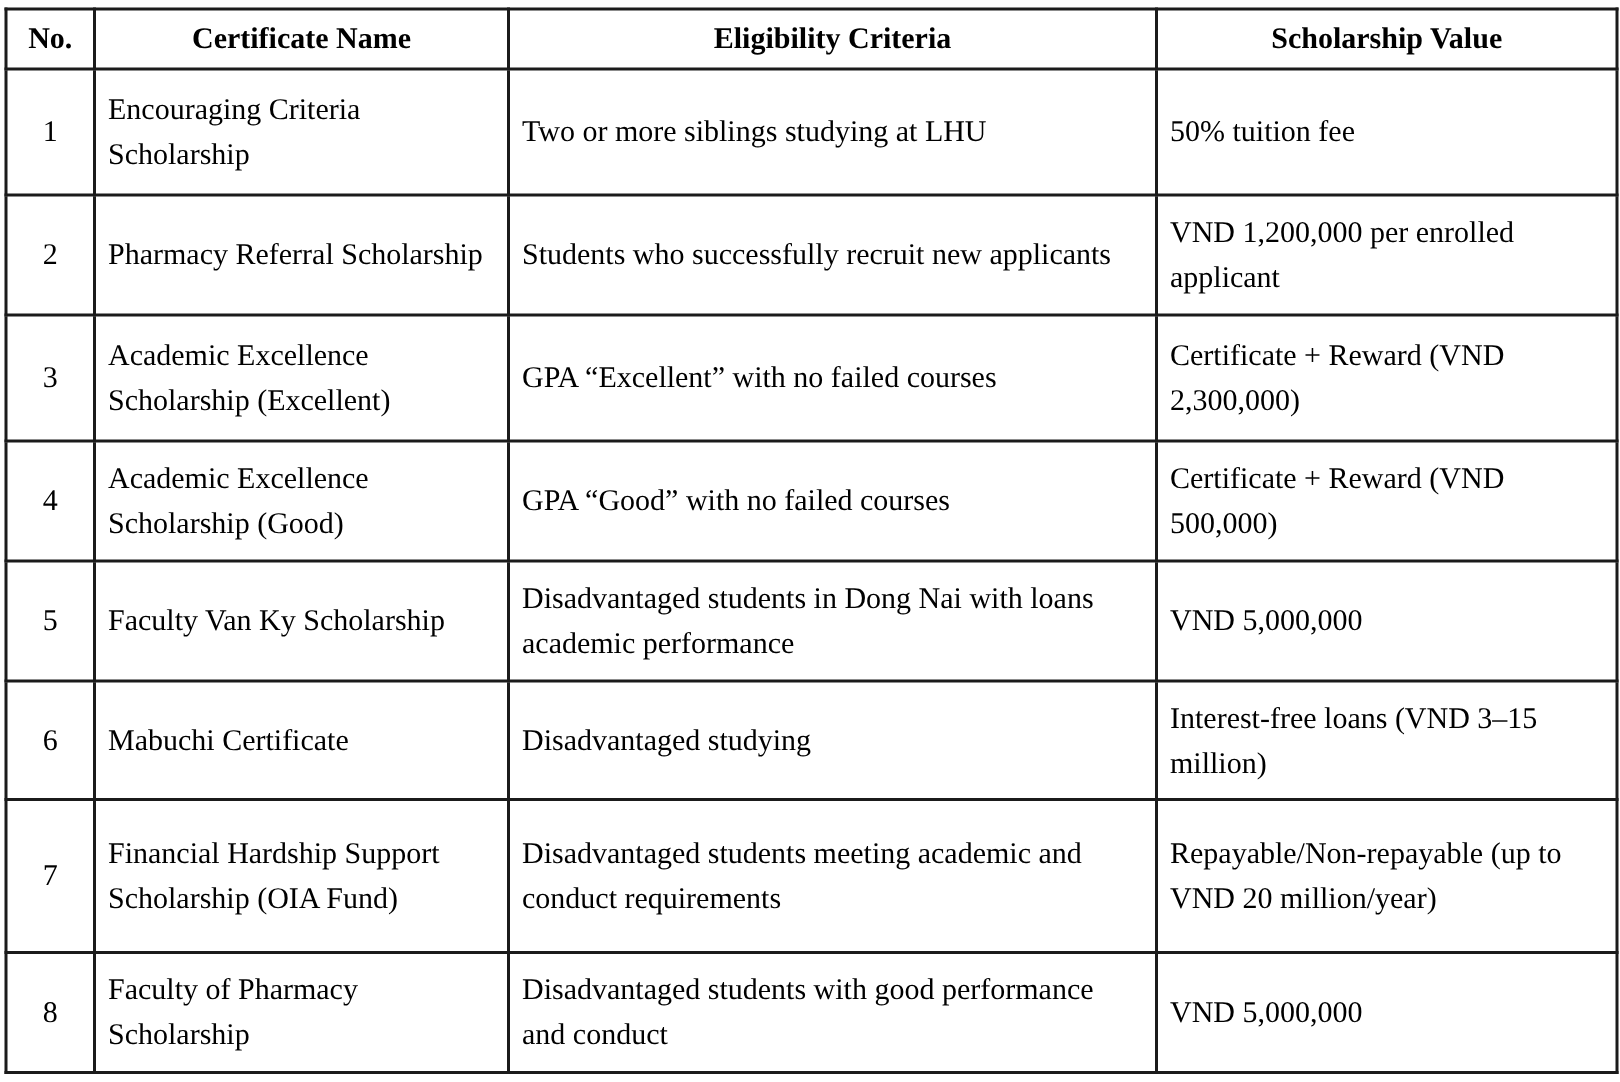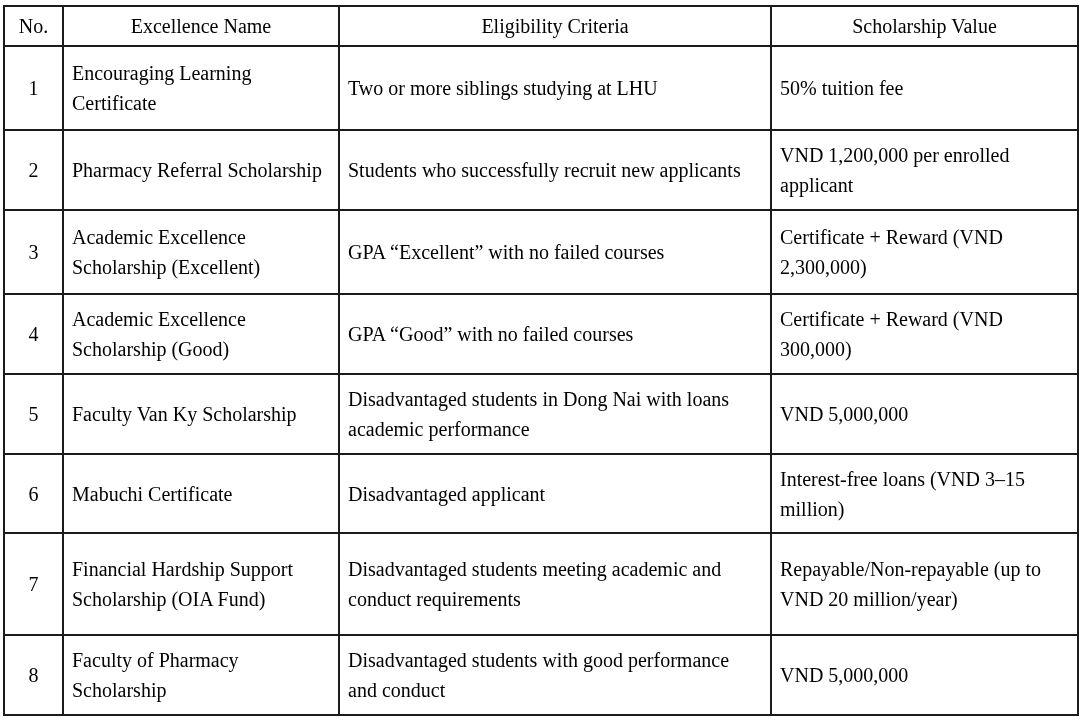--- a/index.html
+++ b/index.html
@@ -21,21 +21,21 @@
   .doc-table td {
     border: 2px solid #1b1b1b;
     padding: 4px 8px;
     font-size: 20px;
     line-height: 30px;
     vertical-align: middle;
     overflow: hidden;
     word-wrap: break-word;
   }
   .doc-table th {
-    font-weight: normal;
+    font-weight: bold;
     text-align: center;
     line-height: 24px;
   }
   .doc-table td.cell-no {
     text-align: center;
   }
   .doc-table td {
     text-align: left;
   }
 </style>
@@ -45,60 +45,60 @@
 <table class="doc-table">
   <colgroup>
     <col style="width:59px">
     <col style="width:276px">
     <col style="width:432px">
     <col style="width:307px">
   </colgroup>
   <thead>
     <tr style="height:40px">
       <th>No.</th>
-      <th>Excellence Name</th>
+      <th>Certificate Name</th>
       <th>Eligibility Criteria</th>
       <th>Scholarship Value</th>
     </tr>
   </thead>
   <tbody>
     <tr style="height:84px">
       <td class="cell-no">1</td>
-      <td>Encouraging Learning Certificate</td>
+      <td>Encouraging Criteria Scholarship</td>
       <td>Two or more siblings studying at LHU</td>
       <td>50% tuition fee</td>
     </tr>
     <tr style="height:80px">
       <td class="cell-no">2</td>
       <td>Pharmacy Referral Scholarship</td>
       <td>Students who successfully recruit new applicants</td>
       <td>VND 1,200,000 per enrolled applicant</td>
     </tr>
     <tr style="height:84px">
       <td class="cell-no">3</td>
       <td>Academic Excellence Scholarship (Excellent)</td>
       <td>GPA “Excellent” with no failed courses</td>
       <td>Certificate + Reward (VND 2,300,000)</td>
     </tr>
     <tr style="height:80px">
       <td class="cell-no">4</td>
       <td>Academic Excellence Scholarship (Good)</td>
       <td>GPA “Good” with no failed courses</td>
-      <td>Certificate + Reward (VND 300,000)</td>
+      <td>Certificate + Reward (VND 500,000)</td>
     </tr>
     <tr style="height:80px">
       <td class="cell-no">5</td>
       <td>Faculty Van Ky Scholarship</td>
       <td>Disadvantaged students in Dong Nai with loans academic performance</td>
       <td>VND 5,000,000</td>
     </tr>
     <tr style="height:79px">
       <td class="cell-no">6</td>
       <td>Mabuchi Certificate</td>
-      <td>Disadvantaged applicant</td>
+      <td>Disadvantaged studying</td>
       <td>Interest-free loans (VND 3–15 million)</td>
     </tr>
     <tr style="height:102px">
       <td class="cell-no">7</td>
       <td>Financial Hardship Support Scholarship (OIA Fund)</td>
       <td>Disadvantaged students meeting academic and conduct requirements</td>
       <td>Repayable/Non-repayable (up to VND 20 million/year)</td>
     </tr>
     <tr style="height:80px">
       <td class="cell-no">8</td>

